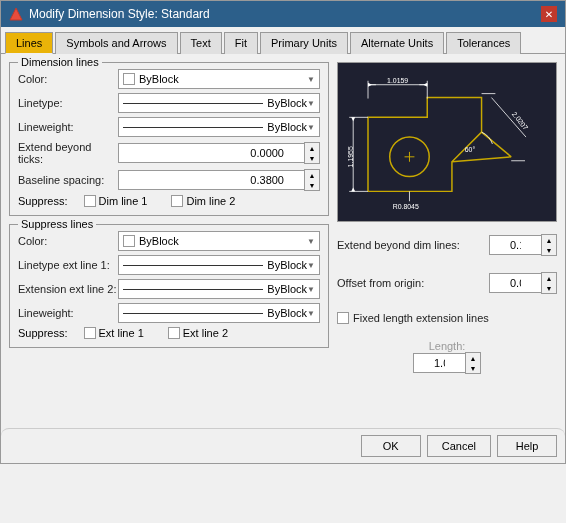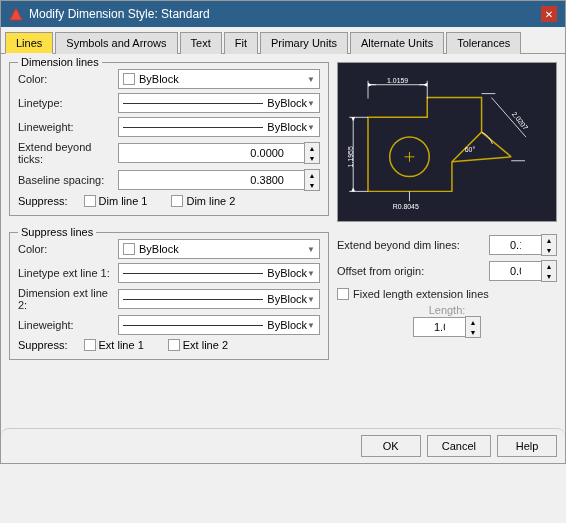--- a/index.html
+++ b/index.html
@@ -59,38 +59,38 @@
       border-bottom: none;
       background: #e0e0e0;
       cursor: pointer;
       font-size: 11px;
       margin-right: 2px;
       position: relative;
       top: 1px;
     }
     
     .tab.active {
-      background: #fde047;
+      background: #eab308;
       border-bottom: 1px solid #f0f0f0;
       z-index: 1;
     }
     
     .content {
       display: flex;
       flex: 1;
       padding: 8px;
       gap: 8px;
       overflow: hidden;
     }
     
     .left-panel {
       flex: 1;
       display: flex;
       flex-direction: column;
-      gap: 16px;
+      gap: 8px;
     }
     
     .right-panel {
       width: 220px;
       display: flex;
       flex-direction: column;
       gap: 8px;
     }
     
     .group-box {
@@ -227,21 +227,21 @@
     }
     
     .preview-canvas {
       width: 100%;
       height: 100%;
     }
     
     .right-fields {
       display: flex;
       flex-direction: column;
-      gap: 4px;
+      gap: 16px;
       margin-top: 4px;
     }
     
     .right-field-row {
       display: flex;
       align-items: center;
       justify-content: space-between;
     }
     
     .right-field-label {
@@ -419,21 +419,21 @@
           <div class="dropdown">
             <span style="display:inline-flex;align-items:center;flex:1;">
               <span style="flex:1;height:1px;background:#333;margin-right:4px;"></span>
               <span>ByBlock</span>
             </span>
             <span class="dropdown-arrow">▼</span>
           </div>
         </div>
 
         <div class="field-row">
-          <span class="field-label">Dimension ext line 2:</span>
+          <span class="field-label">Extension ext line 2:</span>
           <div class="dropdown">
             <span style="display:inline-flex;align-items:center;flex:1;">
               <span style="flex:1;height:1px;background:#333;margin-right:4px;"></span>
               <span>ByBlock</span>
             </span>
             <span class="dropdown-arrow">▼</span>
           </div>
         </div>
 
         <div class="field-row">

